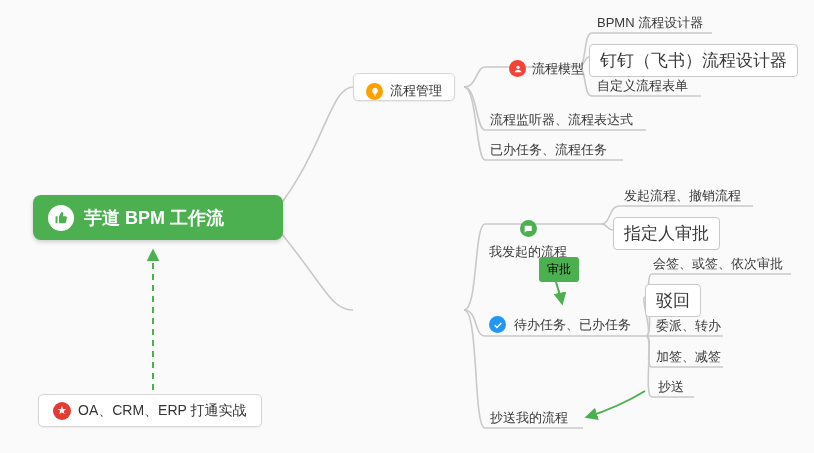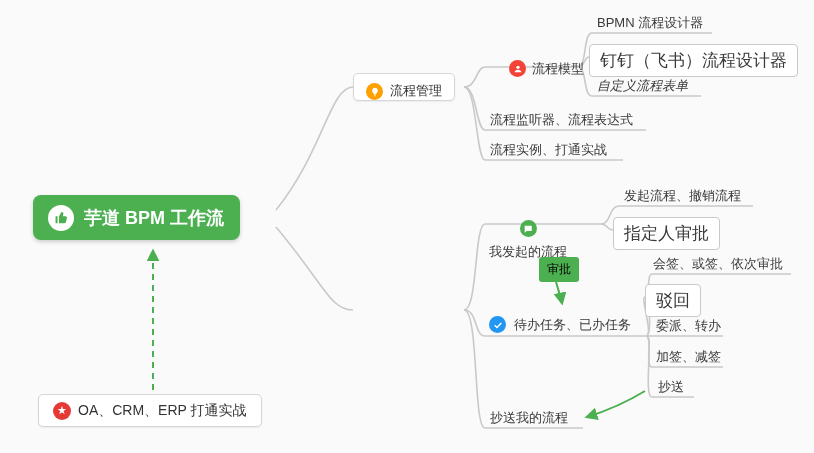--- a/index.html
+++ b/index.html
@@ -64,21 +64,21 @@
       <path d="M646,336 C654,336 643,397 652,397"></path>
       <path d="M652,397 L694,397"></path>
     </g>
     <g stroke="#4caf50" stroke-width="2" fill="none">
       <path d="M556,282 C559,292 561,298 562,303" marker-end="url(#arrGreen)"></path>
       <path d="M645,391 C622,405 603,412 587,417" marker-end="url(#arrGreen)"></path>
       <path d="M153,390 L153,251" stroke-dasharray="6 5" marker-end="url(#arrGreen)"></path>
     </g>
   </svg>
 
-  <div class="abs root-node" style="left:33px;top:195px;width:207px;text-align:center;">
+  <div class="abs root-node" style="left:33px;top:195px;width:250px;text-align:center;">
     <span class="icon-circle" style="width:26px;height:26px;background:#fff;">
       <svg width="15" height="15" viewBox="0 0 24 24">
           <path fill="#4caf50" d="M2.5 10h3.2v11H2.5zM8 21h8.9c1.1 0 2-.8 2.2-1.8l1.5-6.4c.3-1.4-.7-2.8-2.1-2.8h-4.4l.9-4.1C15.2 4.6 14.2 3 12.8 3c-.6 0-1.2.3-1.5.9L8 10.4z"></path>
         </svg>
     </span>
     <span>芋道 BPM 工作流</span>
   </div>
 
   <div class="abs card" style="left:353px;top:73px;align-items:flex-end;">
     <span class="icon-circle" style="width:17px;height:17px;background:#ffa000;">
@@ -102,23 +102,23 @@
       <svg width="10" height="10" viewBox="0 0 24 24">
           <circle cx="12" cy="8" r="4" fill="#fff"></circle>
           <path d="M4 20c0-4 3.6-6.5 8-6.5s8 2.5 8 6.5z" fill="#fff"></path>
         </svg>
     </span>
     <span class="leaf">流程模型</span>
   </div>
 
   <div class="abs leaf" style="left:597px;top:14px;">BPMN 流程设计器</div>
   <div class="abs boxed" style="left:589px;top:44px;">钉钉（飞书）流程设计器</div>
-  <div class="abs leaf" style="left:597px;top:77px;font-style:italic;">自定义流程表单</div>
+  <div class="abs leaf" style="left:597px;top:77px;">自定义流程表单</div>
   <div class="abs leaf" style="left:490px;top:111px;">流程监听器、流程表达式</div>
-  <div class="abs leaf" style="left:490px;top:141px;">流程实例、打通实战</div>
+  <div class="abs leaf" style="left:490px;top:141px;">已办任务、流程任务</div>
 
   <div class="abs leaf-row" style="left:489px;top:220px;flex-direction:column;">
     <span class="icon-circle" style="width:17px;height:17px;background:#4caf50;">
       <svg width="10" height="10" viewBox="0 0 24 24">
           <path fill="#fff" d="M4 4h16a1 1 0 0 1 1 1v11a1 1 0 0 1-1 1H9l-5 4z"></path>
         </svg>
     </span>
     <span class="leaf">我发起的流程</span>
   </div>
 

